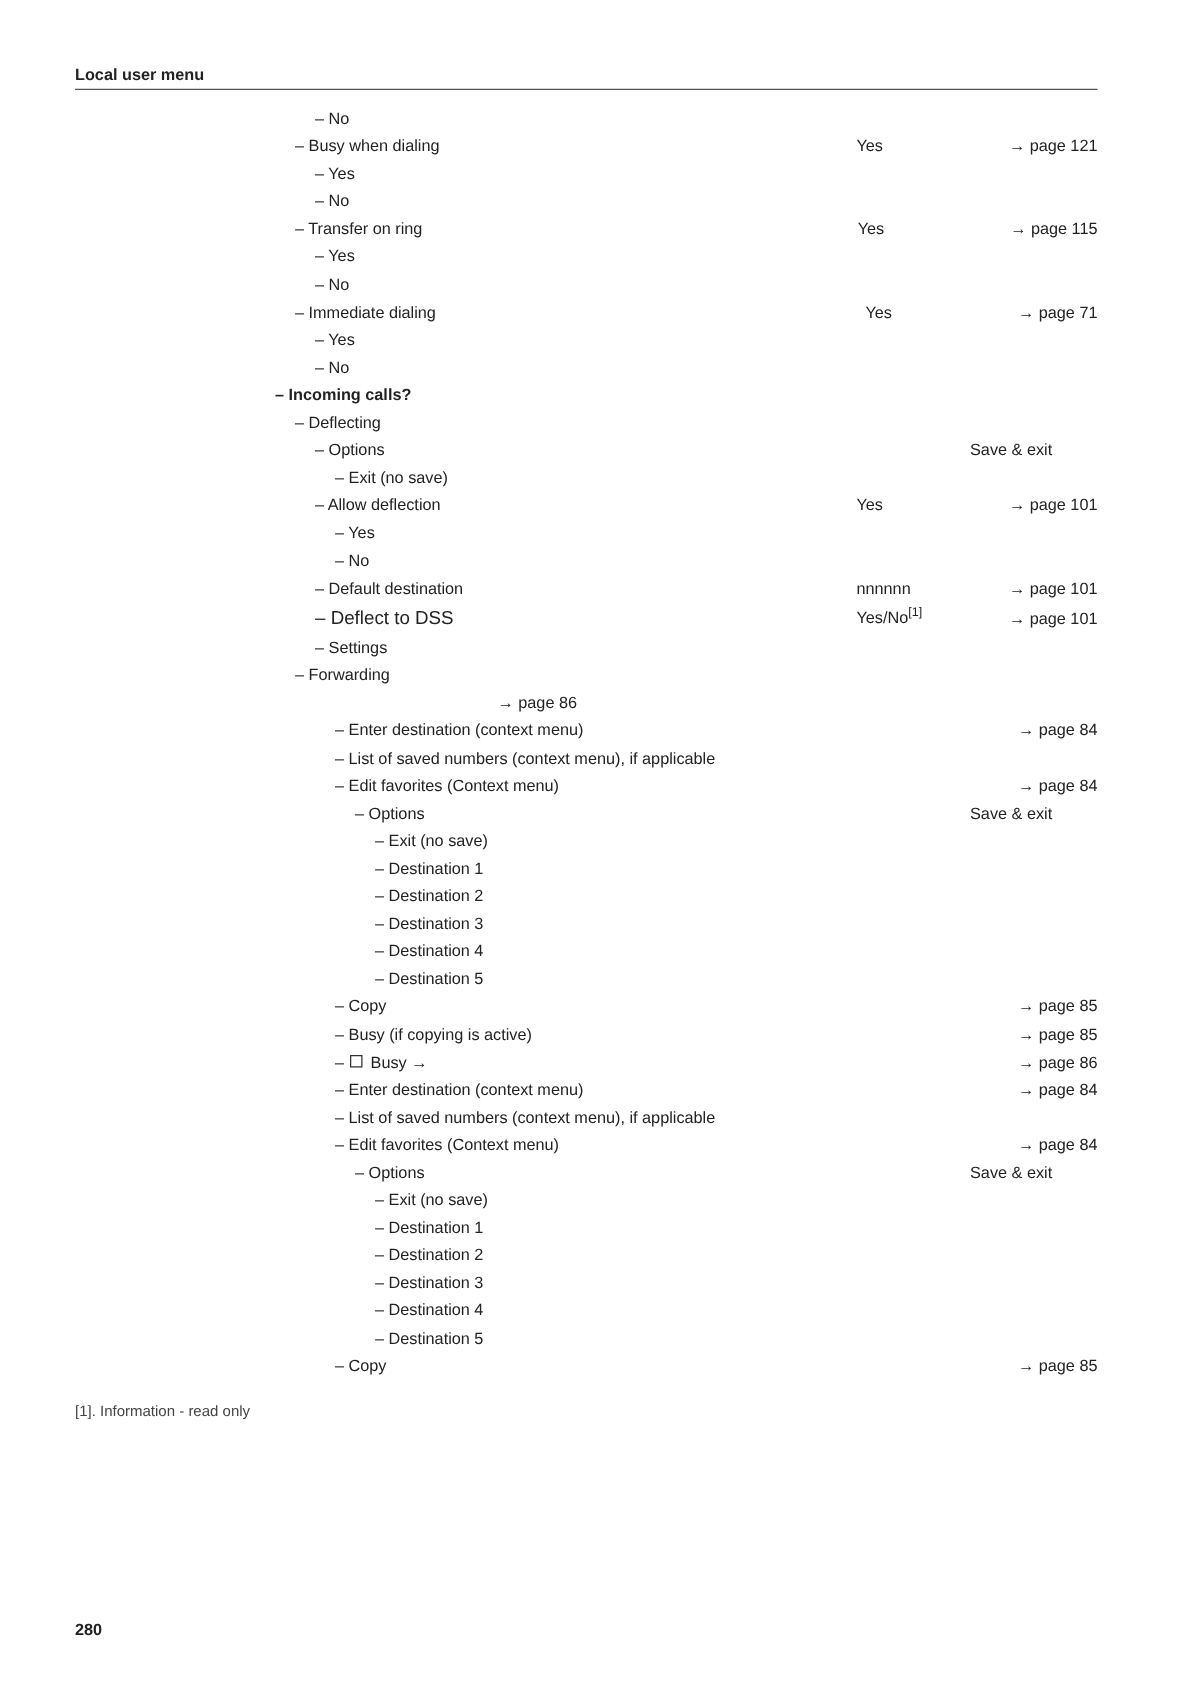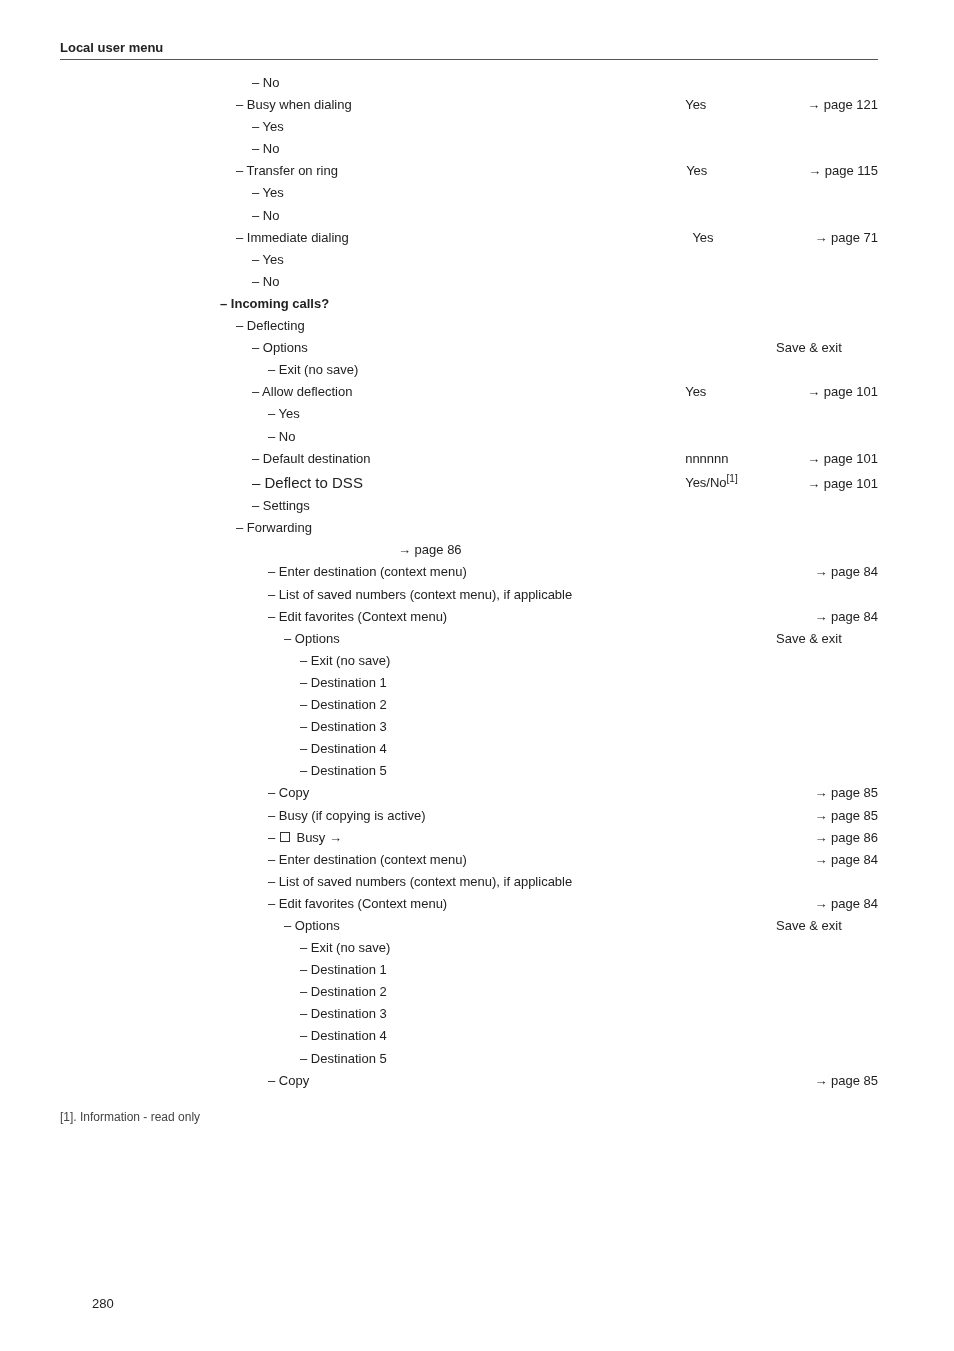--- a/index.html
+++ b/index.html
@@ -7,21 +7,21 @@
       width: 954px;
       min-height: 1351px;
       background: #fff;
       font-family: Arial, Helvetica, sans-serif;
       font-size: 13px;
       color: #222;
     }
     .page {
       width: 938px;
       min-height: 1351px;
-      padding: 40px 60px 60px 60px;
+      padding: 52px 60px 60px 60px;
       position: relative;
     }
     .header-section {
       border-bottom: 1.5px solid #555;
       margin-bottom: 12px;
       padding-bottom: 4px;
       display: flex;
       align-items: flex-end;
     }
     .header-title {
@@ -57,22 +57,21 @@
     .footnote {
       margin-top: 18px;
       font-size: 12px;
       color: #444;
     }
     .page-number {
       position: absolute;
       bottom: 40px;
       left: 60px;
       font-size: 13px;
-      font-weight: normal;
-      margin-left: 32px;
+      font-weight: bold;
     }
     sup {
       font-size: 10px;
     }
   </style>
 </head>
 <body>
 
 <div class="page">
   <div class="header-section">

